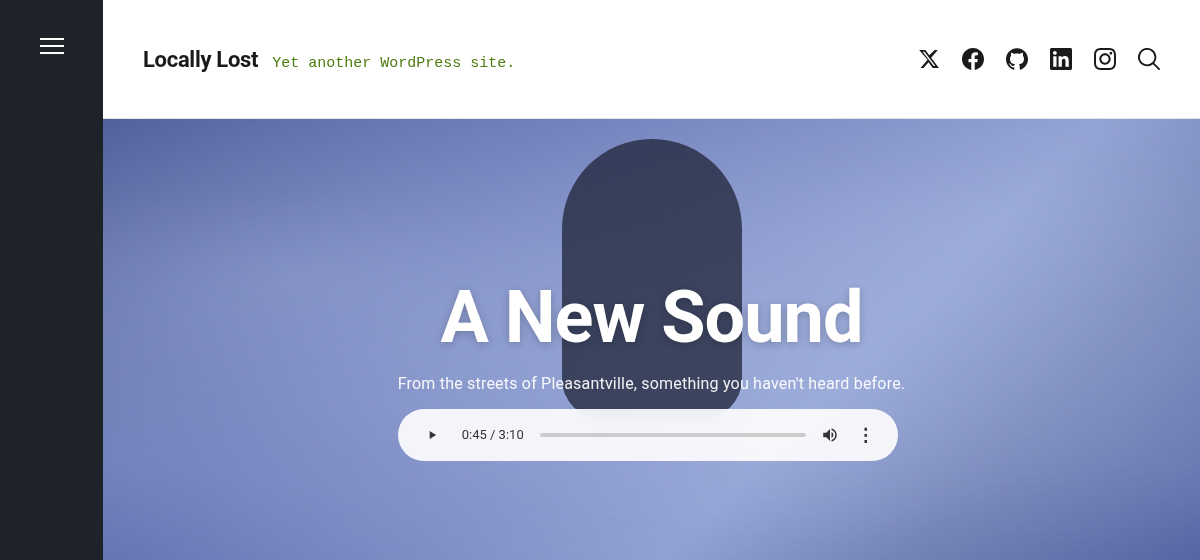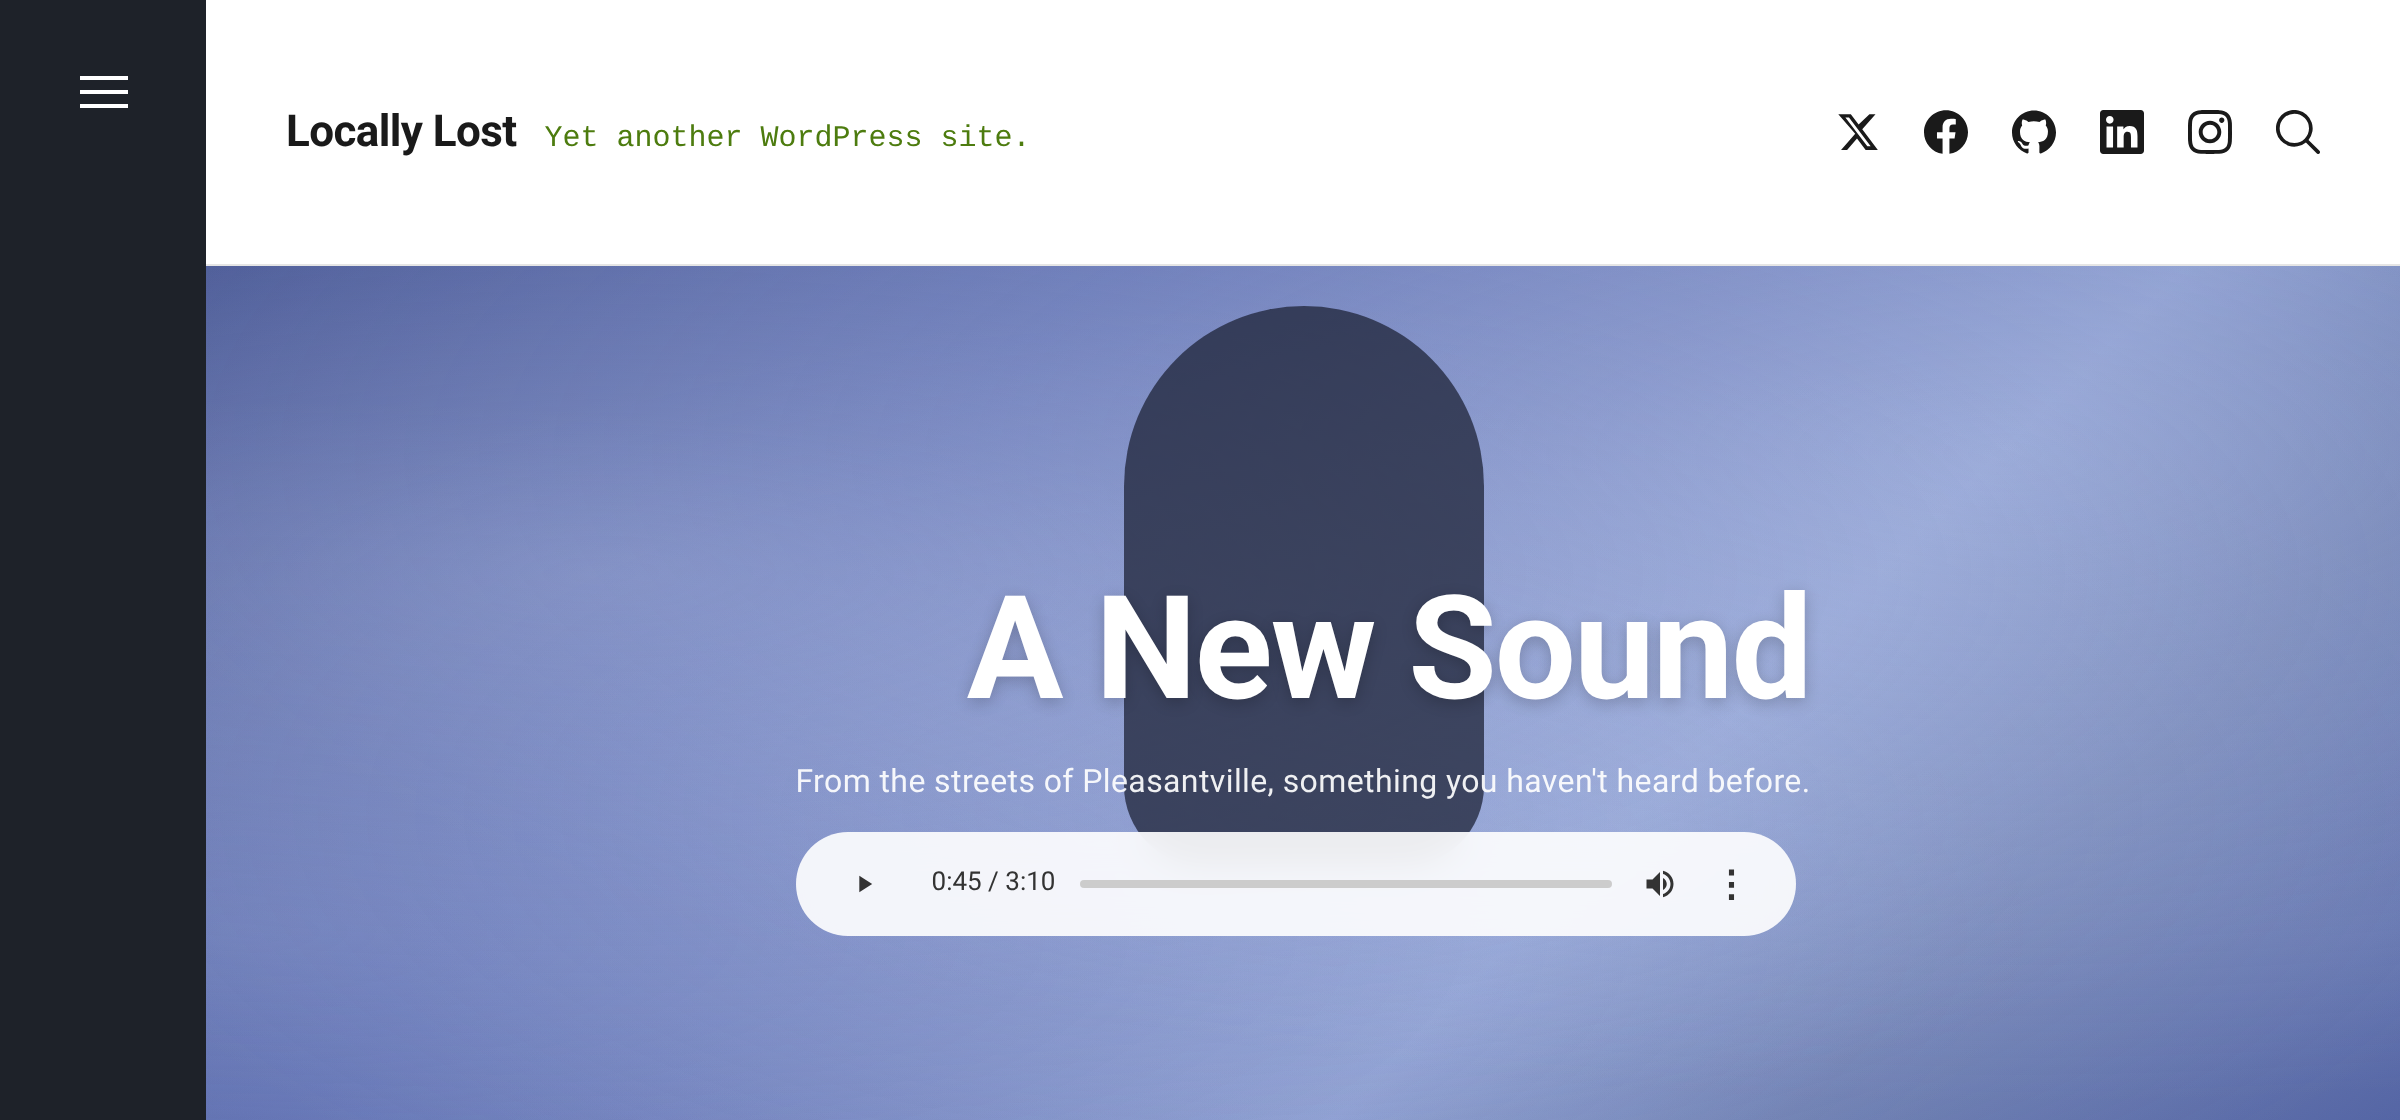--- a/index.html
+++ b/index.html
@@ -32,21 +32,21 @@
     
     .main {
       flex: 1;
       display: flex;
       flex-direction: column;
     }
 
     
     .header {
       background: #ffffff;
-      height: 133px;
+      height: 119px;
       display: flex;
       align-items: center;
       padding: 0 40px;
       border-bottom: 1px solid #e5e5e5;
       flex-shrink: 0;
     }
 
     .header-brand {
       display: flex;
       align-items: baseline;
@@ -147,21 +147,21 @@
       background: radial-gradient(ellipse at 30% 40%, rgba(200, 210, 240, 0.35) 0%, transparent 60%),
                   radial-gradient(ellipse at 70% 30%, rgba(180, 195, 235, 0.3) 0%, transparent 55%),
                   radial-gradient(ellipse at 50% 60%, rgba(150, 170, 220, 0.2) 0%, transparent 50%),
                   radial-gradient(ellipse at 20% 70%, rgba(170, 185, 230, 0.25) 0%, transparent 45%),
                   radial-gradient(ellipse at 80% 70%, rgba(190, 205, 240, 0.2) 0%, transparent 50%);
     }
 
     .hero-content {
       position: relative;
       z-index: 2;
-      text-align: right;
+      text-align: center;
       color: white;
       margin-top: 60px;
     }
 
     .hero-title {
       font-size: 72px;
       font-weight: 700;
       letter-spacing: -1px;
       line-height: 1.1;
       margin-bottom: 16px;

